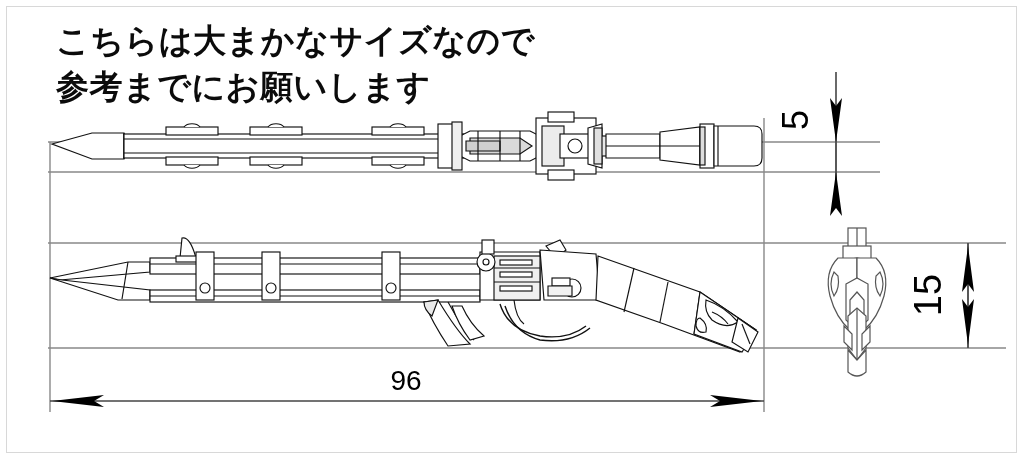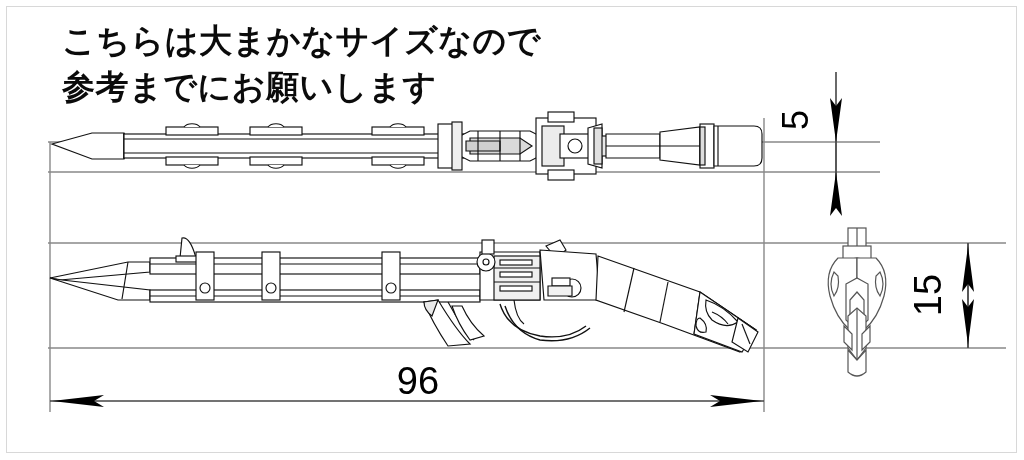--- a/index.html
+++ b/index.html
@@ -10,36 +10,36 @@
   }
   #stage{position:absolute;left:0;top:0;width:1024px;height:460px;background:#fff;}
   #frame{
     position:absolute;left:6px;top:6px;width:1011px;height:447px;
     border:1px solid #d8d8d8;box-sizing:border-box;pointer-events:none;
   }
   .note{
     position:absolute;left:56px;top:18px;width:620px;
     font-family:"DejaVu Serif","Liberation Serif",serif;
     font-weight:700;color:#0b0b0b;font-size:33px;line-height:1.38;
-    letter-spacing:0.5px;white-space:pre-line;margin-left:6px;
+    letter-spacing:0.5px;white-space:pre-line;
   }
   .dimtext{
     position:absolute;font-family:"Liberation Sans","DejaVu Sans",sans-serif;
     color:#000;font-weight:400;
   }
   #dim-5-text{
     left:796px;top:120px;font-size:36px;
     transform:translate(-50%,-50%) rotate(-90deg);transform-origin:center center;
   }
   #dim-15-text{
     left:928px;top:295px;font-size:38px;
     transform:translate(-50%,-50%) rotate(-90deg);transform-origin:center center;
   }
   #dim-96-text{
-    left:418px;top:381px;font-size:38px;
+    left:406px;top:381px;font-size:28px;
     transform:translate(-50%,-50%);
   }
   svg{position:absolute;left:0;top:0;}
 </style>
 </head>
 <body>
 
 <div id="stage">
 
   <div id="frame"></div>

